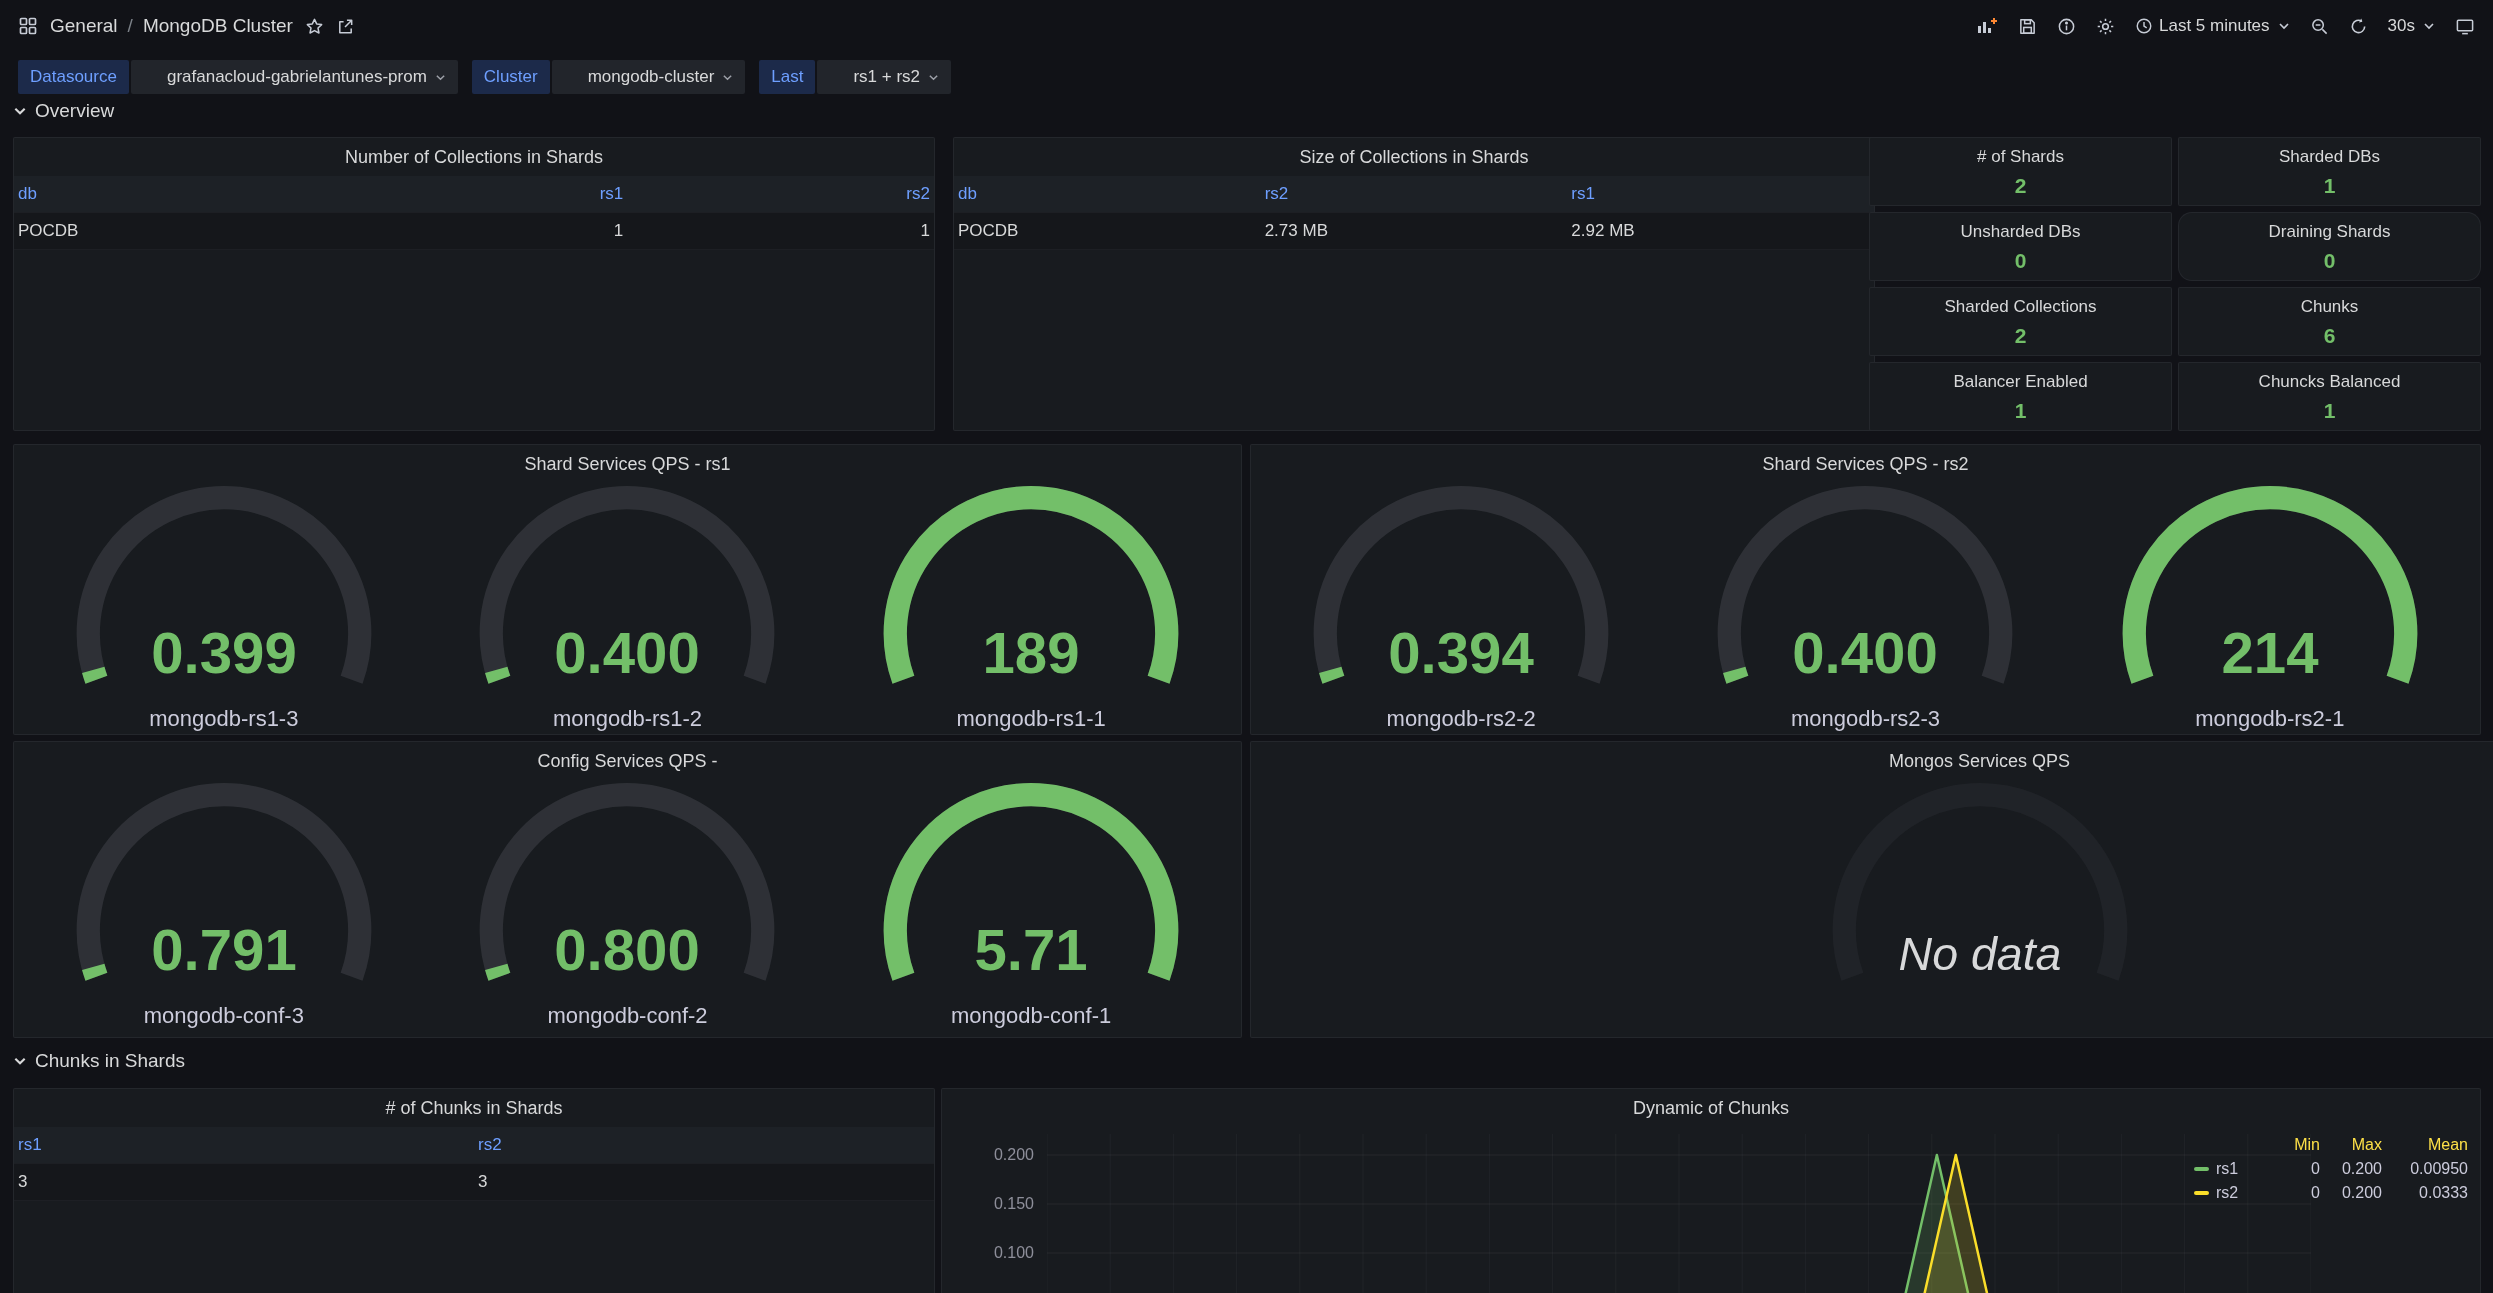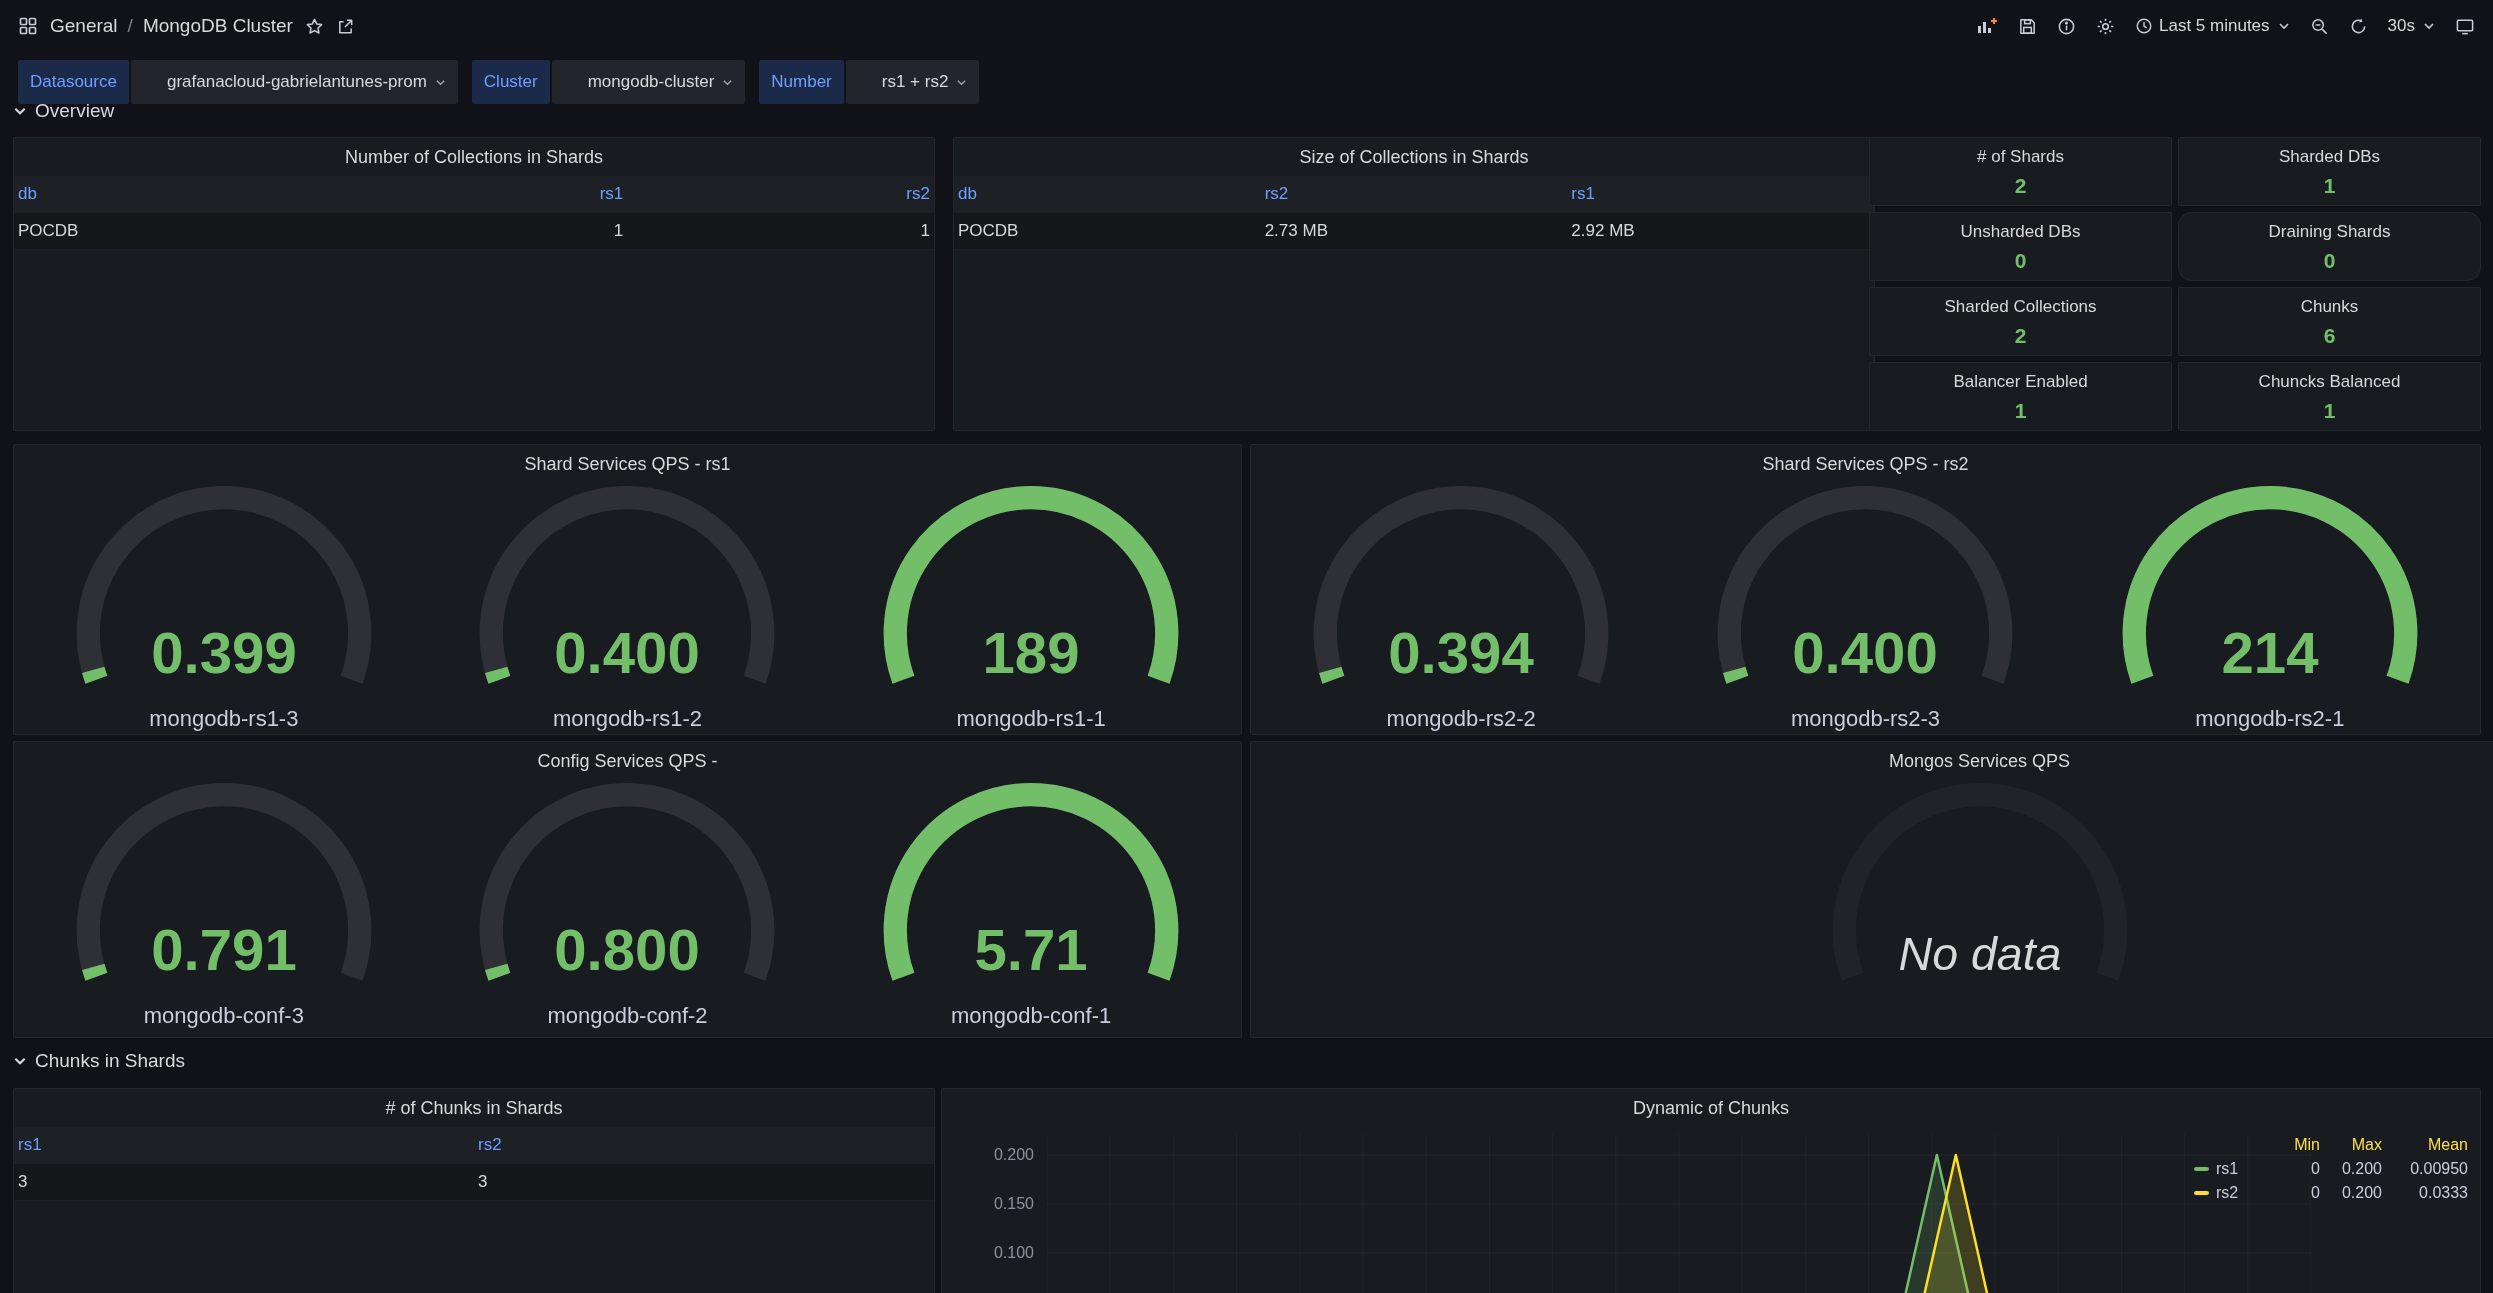--- a/index.html
+++ b/index.html
@@ -14,21 +14,21 @@
   .crumb { font-size:19px; color:#d8d9da; }
   .crumb-sep { color:#7b8087; margin:0 2px; font-size:19px; }
   .icon-btn { background:none; border:none; cursor:pointer; display:flex; align-items:center; gap:6px; color:#c7ccd6; padding:0; }
   .icon-btn svg { display:block; }
   .nav-text { font-size:17px; color:#d8d9da; }
   .chev-svg { margin-left:2px; }
 
   
   .varbar { position:absolute; top:60px; left:18px; display:flex; gap:14px; }
   .var-group { display:flex; gap:2px; }
-  .var-chip { height:44px; display:flex; align-items:center; padding:0 12px; border-radius:2px; font-size:17px; }
+  .var-chip { height:34px; display:flex; align-items:center; padding:0 12px; border-radius:2px; font-size:17px; }
   .var-label { background:#1c2a4a; color:#6e9fff; font-weight:500; cursor:pointer; }
   .var-value { background:#22252b; color:#d8d9da; cursor:pointer; gap:8px;padding-left:36px; }
 
   
   .section-header { position:absolute; left:13px; display:flex; align-items:center; gap:8px; font-size:19px; font-weight:500; color:#d8d9da; cursor:pointer; }
 
   
   .panel { position:absolute; background:#181b1f; border:1px solid rgba(204,204,220,0.07); border-radius:2px; }
   .panel-title { height:38px; display:flex; align-items:center; justify-content:center; font-size:18px; font-weight:500; color:#d8d9da; cursor:pointer; }
 
@@ -181,21 +181,21 @@
     <div class="var-group">
       <span class="var-chip var-label">Cluster</span>
       <span class="var-chip var-value">
         <span>mongodb-cluster</span>
         <svg width="11" height="11" viewBox="0 0 12 12" fill="none" stroke="#9da0a8" stroke-width="1.6">
             <path d="M2 4 L6 8 L10 4"></path>
           </svg>
       </span>
     </div>
     <div class="var-group">
-      <span class="var-chip var-label">Number</span>
+      <span class="var-chip var-label">Last</span>
       <span class="var-chip var-value">
         <span>rs1 + rs2</span>
         <svg width="11" height="11" viewBox="0 0 12 12" fill="none" stroke="#9da0a8" stroke-width="1.6">
             <path d="M2 4 L6 8 L10 4"></path>
           </svg>
       </span>
     </div>
   </div>
 
   <div class="section-header" style="top:100px;">

